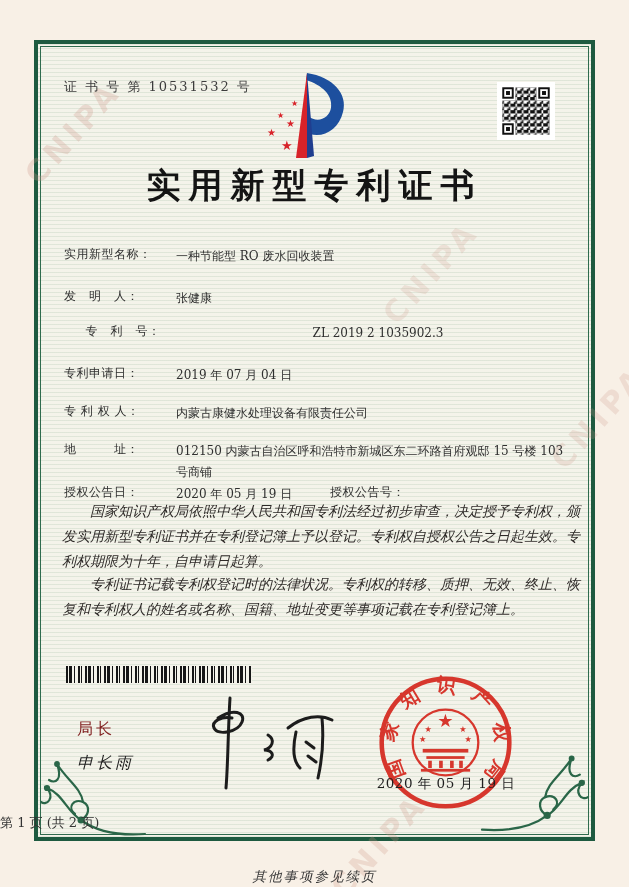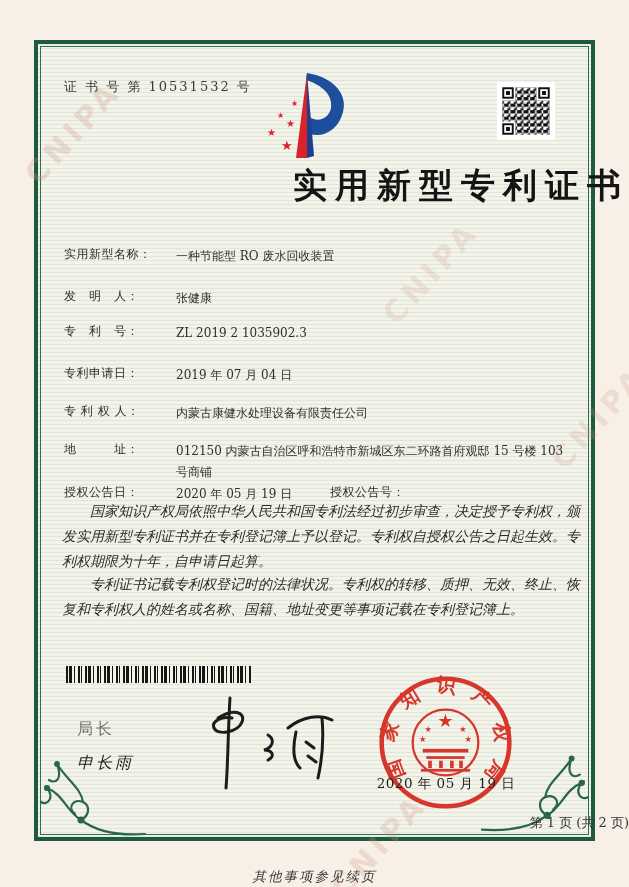--- a/index.html
+++ b/index.html
@@ -29,38 +29,38 @@
     font-family:"DejaVu Sans","Liberation Sans",sans-serif;
     font-weight:bold;font-size:30px;letter-spacing:5px;
     transform:rotate(-48deg);color:rgba(205,150,135,0.28);
   }
   .wm.w2{color:rgba(205,150,135,0.20);}
   .wm.w3{color:rgba(205,150,135,0.22);}
   .wm.w4{color:rgba(205,150,135,0.26);}
   
   .abs{position:absolute;z-index:2;}
   .cert-no{left:64px;top:78px;font-size:13px;letter-spacing:2px;color:#3c3c3c;}
-  .title{left:0;top:163px;width:629px;text-align:right;
+  .title{left:0;top:163px;width:629px;text-align:center;
     font-size:34px;font-weight:bold;letter-spacing:8px;color:#141414;}
   .row{left:64px;width:516px;font-size:12px;color:#2f2f2f;}
   .flabel{display:inline-block;width:112px;letter-spacing:0.5px;vertical-align:top;}
   .fvalue{display:inline-block;width:398px;vertical-align:top;line-height:21px;}
   .fvalue.short{width:180px;}
   .flabel2{position:absolute;left:266px;top:0;}
   .fvalue2{position:absolute;left:378px;top:0;}
   .para{left:62px;width:518px;font-size:14px;line-height:25px;
     font-style:italic;color:#2e2a28;text-indent:2em;text-align:justify;}
   .barcode{left:66px;top:666px;width:186px;height:17px;
     background:repeating-linear-gradient(90deg,
       #161616 0 2px,#f4f3ea 2px 3px,#161616 3px 6px,#f4f3ea 6px 8px,
       #161616 8px 9px,#f4f3ea 9px 12px,#161616 12px 14px,#f4f3ea 14px 15px,
       #161616 15px 16px,#f4f3ea 16px 19px);}
-  .sig-title{left:77px;top:719px;font-size:16px;letter-spacing:3px;color:#737373;}
+  .sig-title{left:77px;top:719px;font-size:16px;letter-spacing:3px;color:#7f1d1d;}
   .sig-name{left:77px;top:753px;font-size:16px;letter-spacing:3px;color:#222;font-style:italic;}
-  .page-num{left:0;top:814px;width:629px;text-align:right;font-size:13px;color:#333;}
+  .page-num{left:0;top:814px;width:629px;text-align:left;font-size:13px;color:#333;}
   .footer-note{left:0;top:852px;width:629px;text-align:center;
     font-size:13.5px;font-style:italic;color:#3a3a3a;letter-spacing:2px;margin-top:16px;}
   .seal-wrap{left:368px;top:665px;width:155px;height:155px;z-index:3;}
   .seal-date{position:absolute;left:8px;top:110px;width:140px;text-align:center;
     font-size:13.5px;color:#1f1f1f;letter-spacing:0.5px;z-index:4;}
   .logo-wrap{left:255px;top:64px;width:100px;height:100px;}
   .qr-wrap{left:497px;top:82px;width:58px;height:58px;background:#fff;padding:2px;box-sizing:border-box;}
   .flourish{z-index:2;}
   .fl-left{left:37px;top:756px;width:110px;height:82px;}
   .fl-right{left:480px;top:748px;width:112px;height:88px;transform:scaleX(-1);}
@@ -124,21 +124,21 @@
 </div>
 
 <div class="abs title">实用新型专利证书</div>
 
 <div class="abs row" style="top:246px;">
   <span class="flabel">实用新型名称：</span><span class="fvalue">一种节能型 RO 废水回收装置</span>
 </div>
 <div class="abs row" style="top:288px;">
   <span class="flabel">发　明　人：</span><span class="fvalue">张健康</span>
 </div>
-<div class="abs row" style="top:323px;">
+<div class="abs row" style="top:323px;text-align:center;">
   <span class="flabel">专　利　号：</span><span class="fvalue">ZL 2019 2 1035902.3</span>
 </div>
 <div class="abs row" style="top:365px;">
   <span class="flabel">专利申请日：</span><span class="fvalue">2019 年 07 月 04 日</span>
 </div>
 <div class="abs row" style="top:403px;">
   <span class="flabel">专 利 权 人：</span><span class="fvalue">内蒙古康健水处理设备有限责任公司</span>
 </div>
 <div class="abs row" style="top:441px;">
   <span class="flabel">地　　　址：</span><span class="fvalue">012150 内蒙古自治区呼和浩特市新城区东二环路首府观邸 15 号楼 103 号商铺</span>

